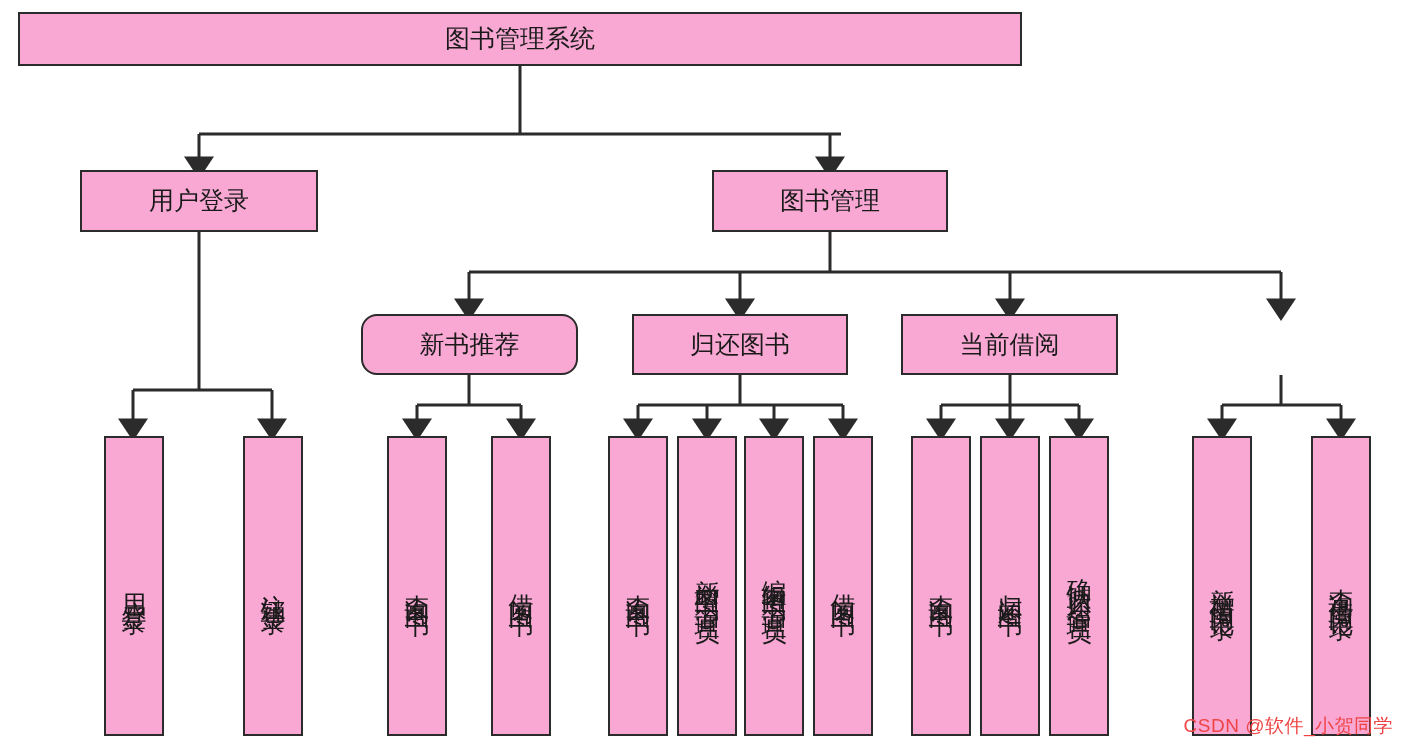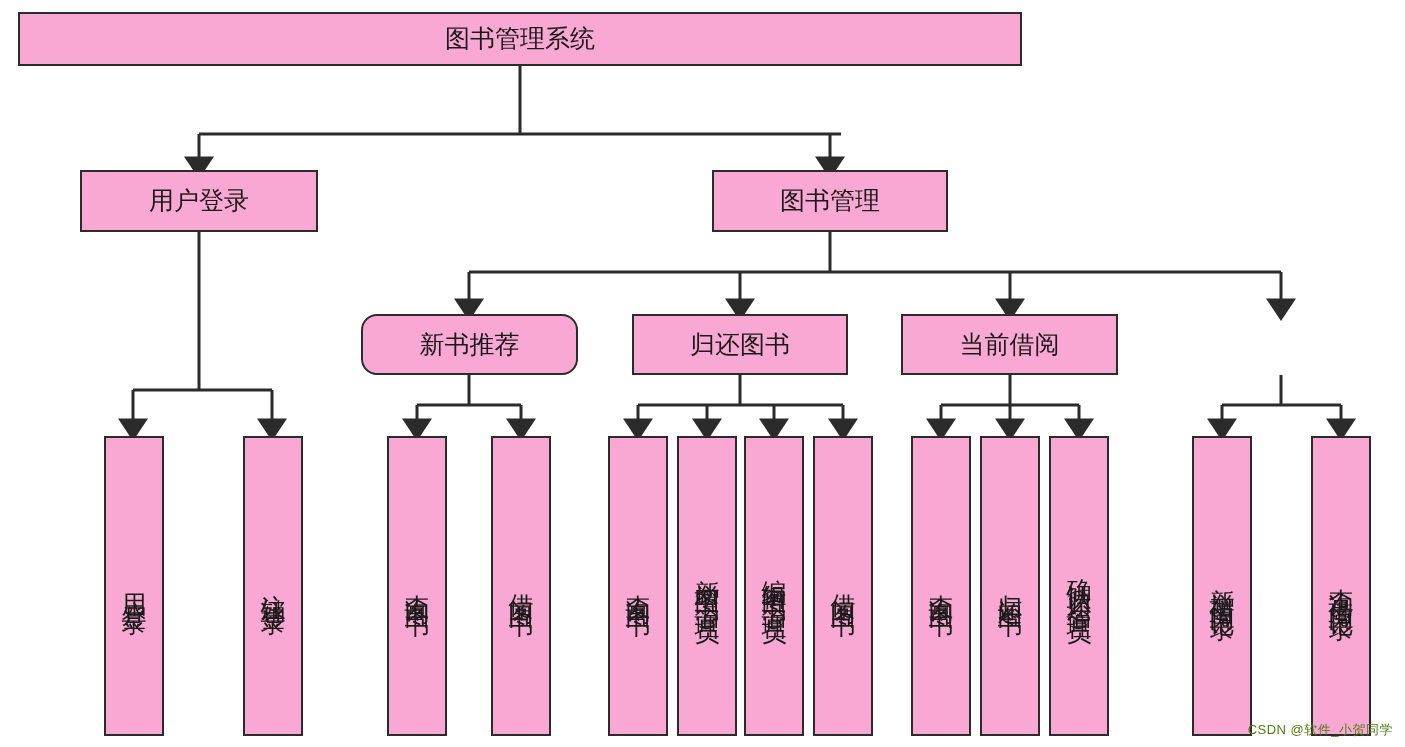--- a/index.html
+++ b/index.html
@@ -58,22 +58,22 @@
     writing-mode: vertical-rl;
     text-orientation: upright;
     letter-spacing: 6px;
     line-height: 1;
     white-space: nowrap;
   }
   #watermark {
     position: absolute;
     right: 12px;
     bottom: 8px;
-    font-size: 13px;
-    color: #4d7c0f;
+    font-size: 19px;
+    color: #ef4444;
     letter-spacing: 0.5px;
     white-space: nowrap;
     margin-top: 28px;
   }
 </style>
 </head>
 <body>
 
 <div id="canvas">
 

